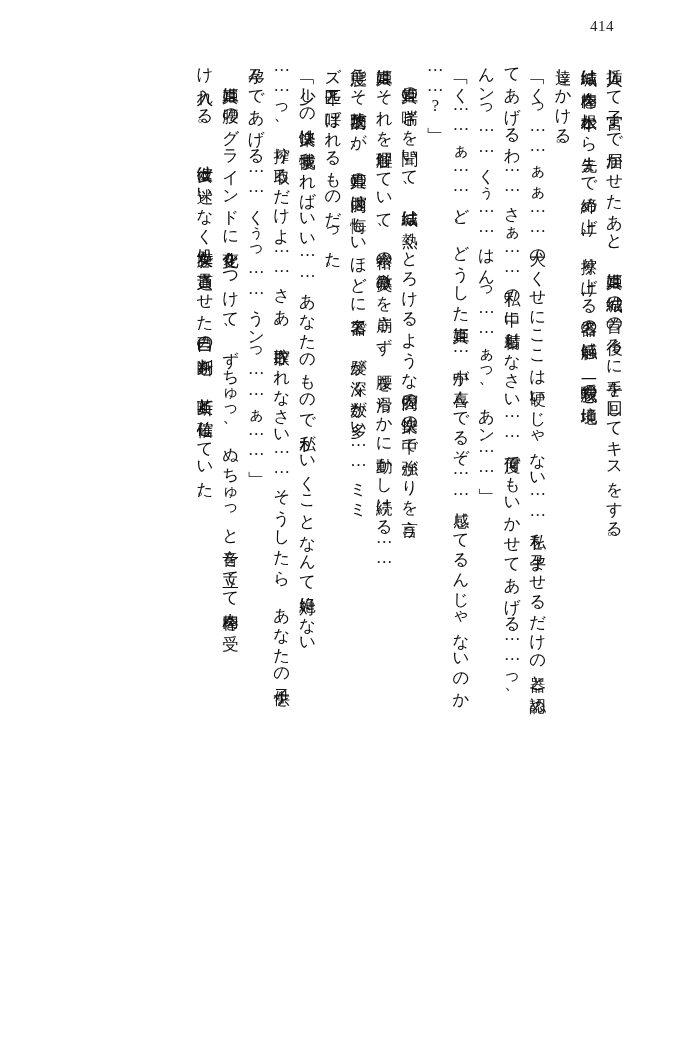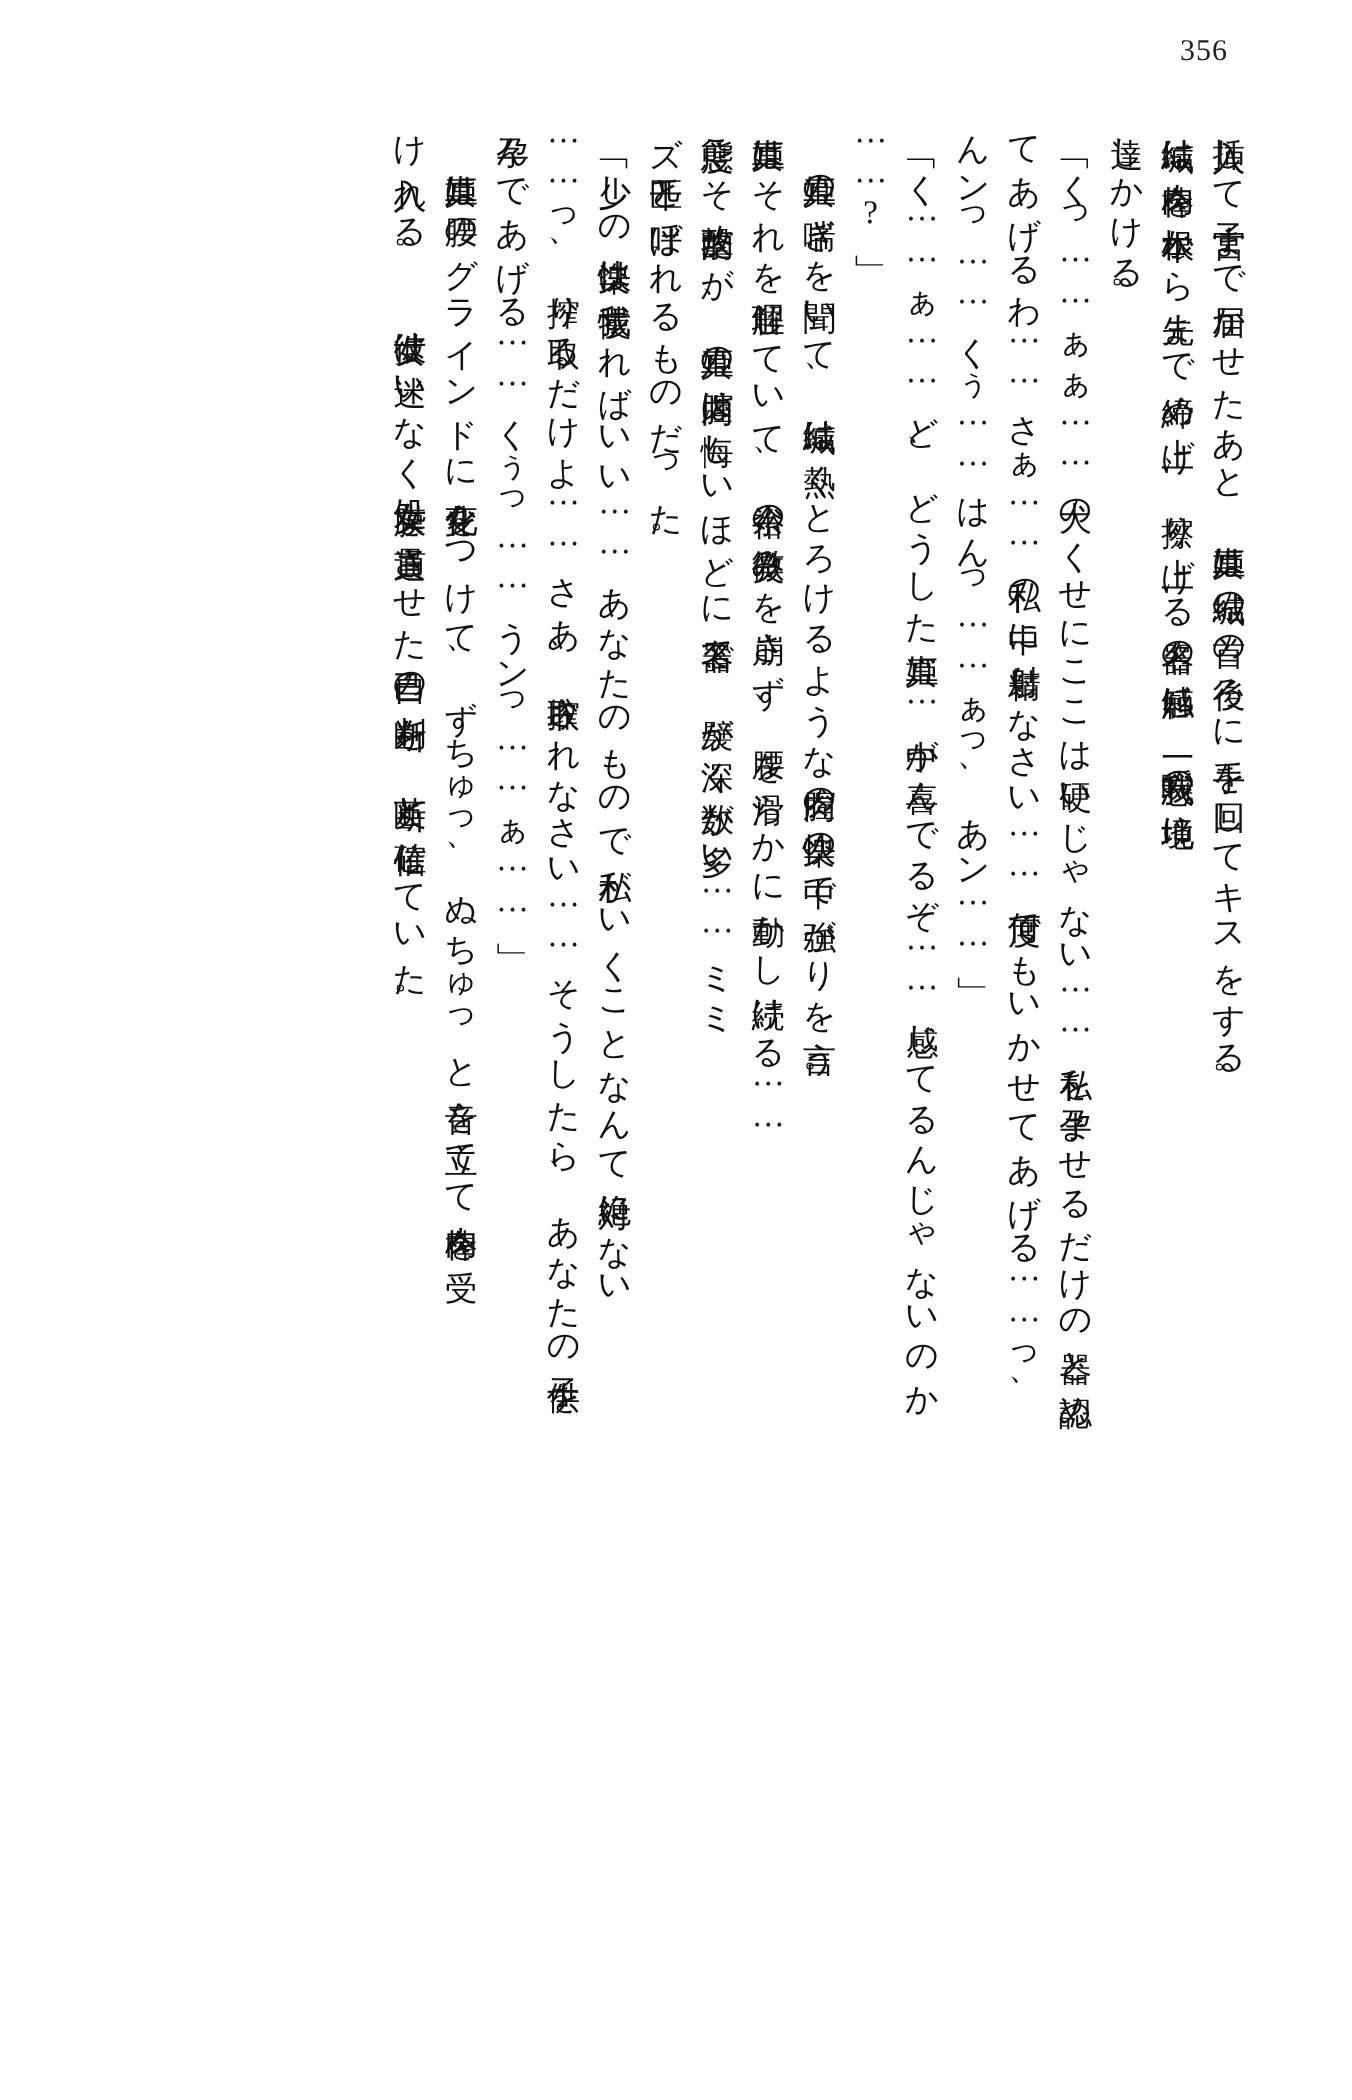--- a/index.html
+++ b/index.html
@@ -54,21 +54,21 @@
   }
   .column.indent {
     padding-top: 18px;
   }
 </style>
 </head>
 <body>
 
 <div id="page">
 
-  <div id="page-number">356</div>
+  <div id="page-number">414</div>
 
   <div id="text-body">
       <div class="column">挿入して子宮まで届かせたあと、真姫は結城の首の後ろに手を回してキスをする。</div>
       <div class="column">結城は肉棒を根本から先まで締め上げ、擦り上げる名器の感触に、一瞬忘我の境地に</div>
       <div class="column">達しかける。</div>
       <div class="column indent">「くっ……ぁぁ……犬のくせにここは硬いじゃない……私を孕ませるだけの器と認め</div>
       <div class="column">てあげるわ……さぁ……私の中に射精しなさい……何度でもいかせてあげる……っ、</div>
       <div class="column">んンっ……くぅ……はんっ……ぁっ、あン……」</div>
       <div class="column indent">「く……ぁ……ど、どうした真姫……中が喜んでるぞ……感じてるんじゃないのか</div>
       <div class="column">……?」</div>

